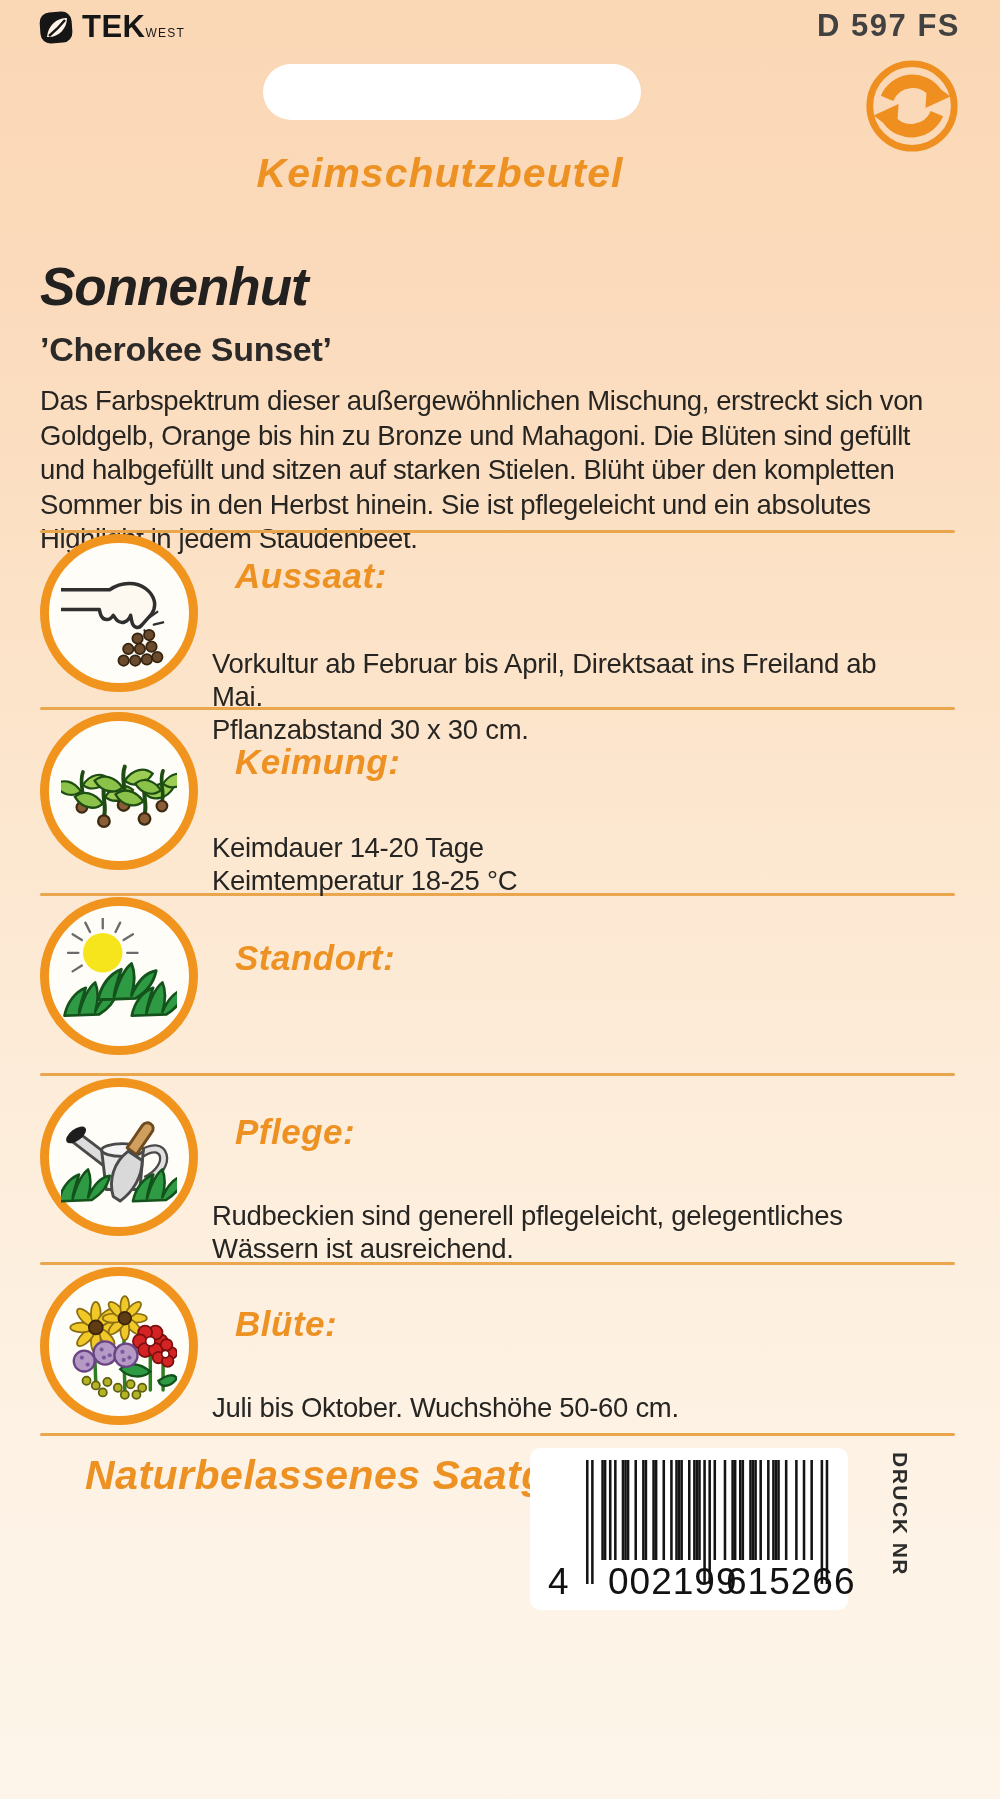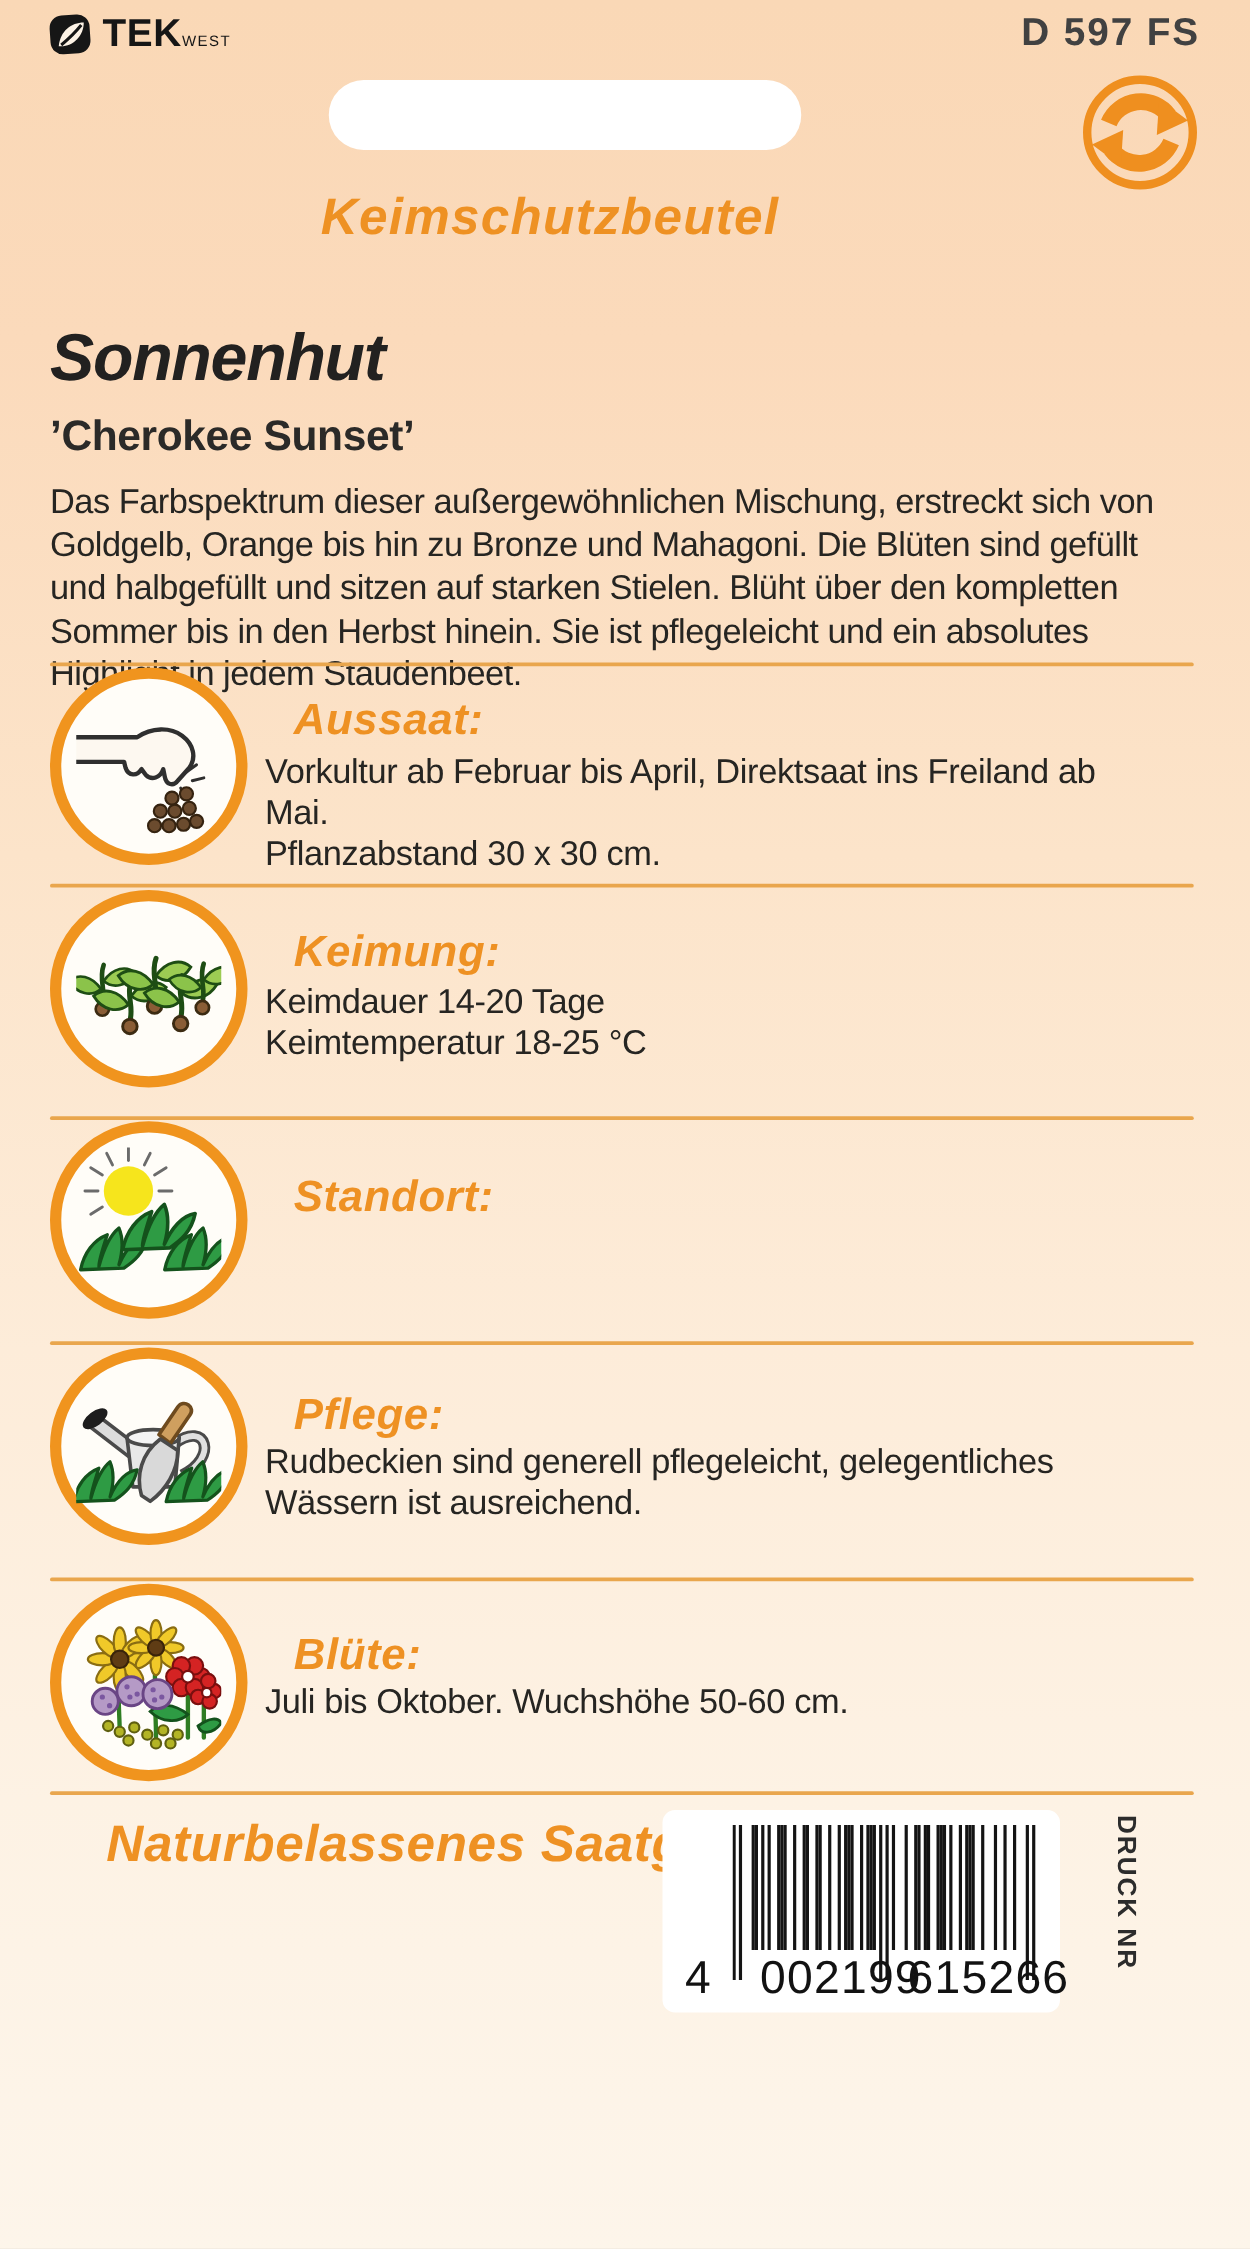--- a/index.html
+++ b/index.html
@@ -26,21 +26,21 @@
   .name{left:40px;top:256px;font-size:53px;font-weight:bold;font-style:italic;letter-spacing:-1px;color:#222120;}
   .variety{left:40px;top:330px;font-size:34px;font-weight:bold;letter-spacing:-.3px;}
 
   .desc{left:40px;top:384px;width:918px;font-size:27.5px;line-height:34.5px;letter-spacing:-.4px;color:#262522;}
 
   .rule{left:40px;width:915px;height:3px;background:#e9a64d;border-radius:2px;}
   .badge{left:40px;width:158px;height:158px;border-radius:50%;background:#fffdf8;
     border:9px solid #f0941e;box-sizing:border-box;display:flex;align-items:center;justify-content:center;}
   .badge svg{width:116px;height:116px;}
   .sec-head{left:212px;font-size:35px;font-weight:bold;font-style:italic;color:#ee9123;letter-spacing:.5px;margin-left:23px;}
-  .sec-body{left:212px;width:700px;font-size:27.5px;line-height:33px;letter-spacing:-.3px;color:#262522;}
+  .sec-body{left:212px;width:700px;font-size:27.5px;line-height:33px;letter-spacing:-.3px;color:#262522;margin-top:47px;}
 
   .slogan{left:85px;top:1452px;font-size:41px;font-weight:bold;font-style:italic;color:#ee9123;letter-spacing:.5px;}
 
   .barcode-box{left:530px;top:1448px;width:318px;height:162px;background:#ffffff;border-radius:10px;}
   .barcode-box svg{position:absolute;left:56px;top:12px;}
   .bc-digit{position:absolute;font-size:37px;color:#121212;letter-spacing:1px;font-family:"Liberation Sans",sans-serif;}
   .bc-prefix{left:18px;top:113px;}
   .bc-left{left:78px;top:113px;}
   .bc-right{left:196px;top:113px;}
   .druck{left:888px;top:1452px;writing-mode:vertical-rl;font-size:21px;font-weight:bold;color:#2c2c2c;letter-spacing:1.5px;}

